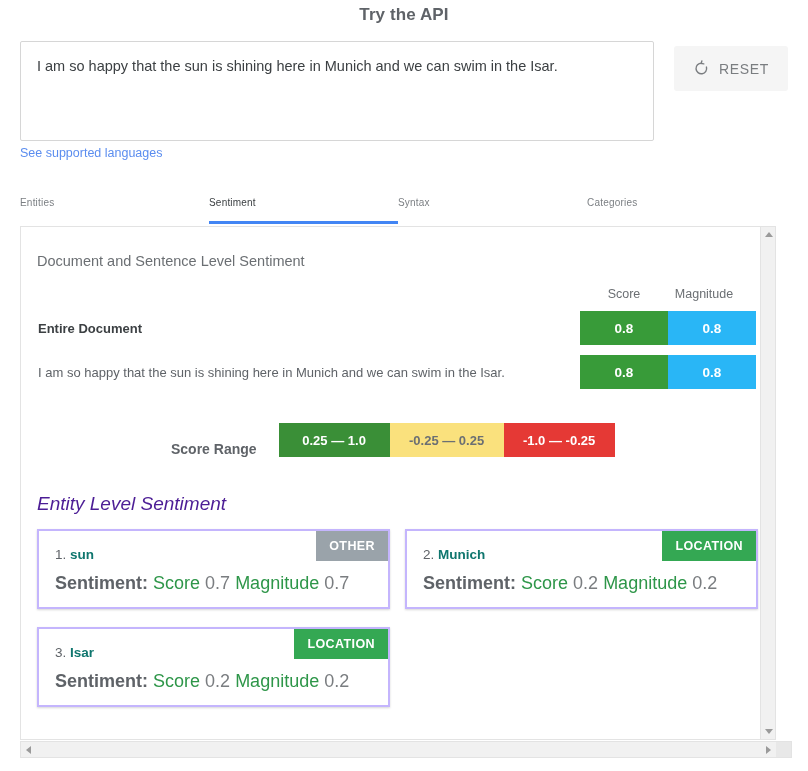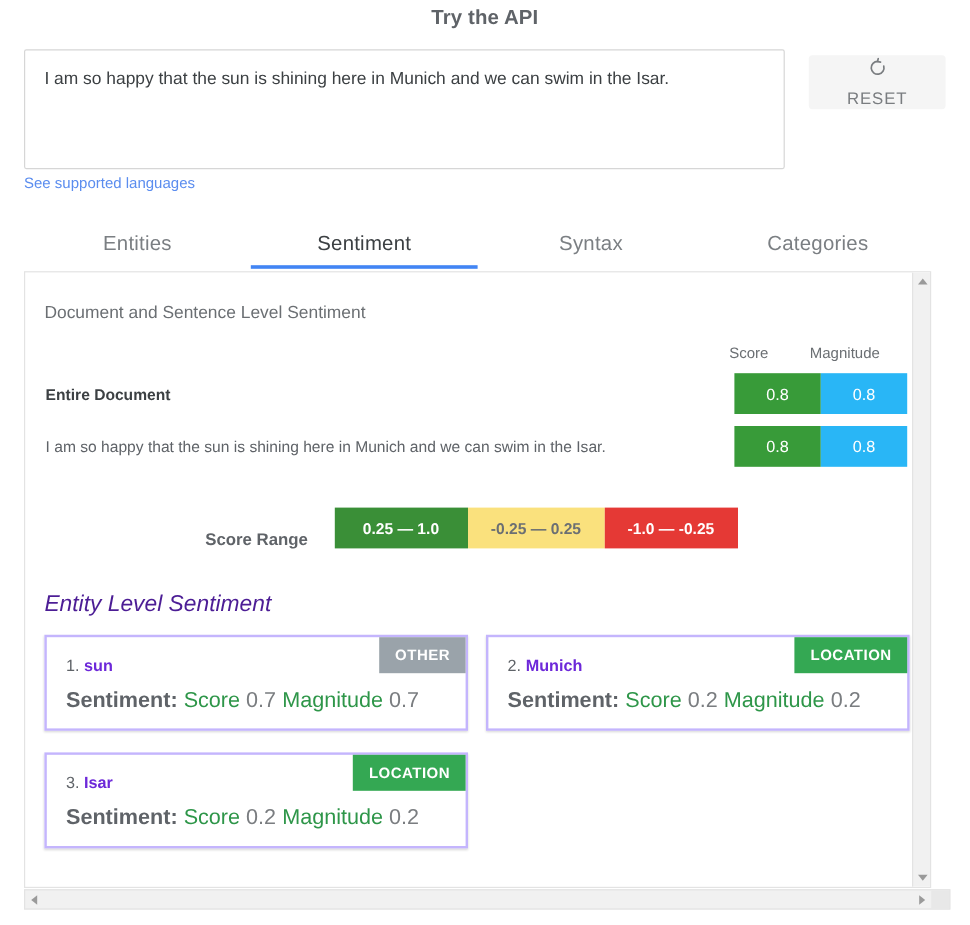--- a/index.html
+++ b/index.html
@@ -63,21 +63,20 @@
     border-radius: 3px;
     color: #7a7d80;
     font-size: 14px;
     letter-spacing: .7px;
     display: flex;
     align-items: center;
     justify-content: center;
     gap: 9px;
     cursor: pointer;
     font-family: "Liberation Sans", sans-serif;
-    flex-direction: column;
   }
   .reset-button .reset-icon { display: flex; align-items: center; }
   .reset-button .reset-icon svg { display: block; }
 
   .lang-link {
     position: absolute;
     left: 20px; top: 146px;
     font-size: 12.5px;
     color: #5b8def;
     text-decoration: none;
@@ -87,22 +86,21 @@
   
   .tabs {
     position: absolute;
     left: 20px; top: 186px;
     width: 756px;
     height: 38px;
     display: flex;
   }
   .tab {
     flex: 1 1 0;
-    text-align: center;
-    font-size: 17px;
+    font-size: 10px;
     color: #7b7f83;
     cursor: pointer;
     position: relative;
     line-height: 34px;
     letter-spacing: .2px;
   }
   .tab.active { color: #3c4043; }
   .tab.active::after {
     content: "";
     position: absolute;
@@ -162,28 +160,28 @@
     padding: 0 4px 0 16px;
   }
   .score-row .label {
     flex: 1 1 auto;
     font-size: 13px;
     color: #5f6368;
     padding-left: 1px;
   }
   .score-row .label.bold { font-weight: bold; color: #3c4043; }
   .chip {
-    width: 72px;
+    width: 88px;
     height: 34px;
     display: flex;
     align-items: center;
     justify-content: center;
     color: #ffffff;
     font-size: 13.5px;
-    font-weight: normal;
+    font-weight: bold;
   }
   .chip.green { background: #389b39; }
   .chip.blue  { background: #29b6f6; }
 
   
   .range-row {
     display: flex;
     align-items: flex-end;
     margin-top: 34px;
     padding-left: 150px;
@@ -233,21 +231,21 @@
     background: #fff;
     border: 2px solid #c4b5fd;
     box-shadow: 0 1px 2px rgba(0,0,0,.16);
     margin: 0 15px 18px 0;
     padding: 16px 14px 0 16px;
   }
   .card-name {
     font-size: 13.5px;
     color: #5f6368;
   }
-  .card-name b { color: #6d28d9; }
+  .card-name b { color: #0f766e; }
   .card-sent {
     margin-top: 11px;
     font-size: 18px;
     color: #7a7d80;
   }
   .card-sent .lead { font-weight: bold; color: #5f6368; }
   .card-sent .key { color: #2e9649; }
   .badge {
     position: absolute;
     right: 0; top: 0;

